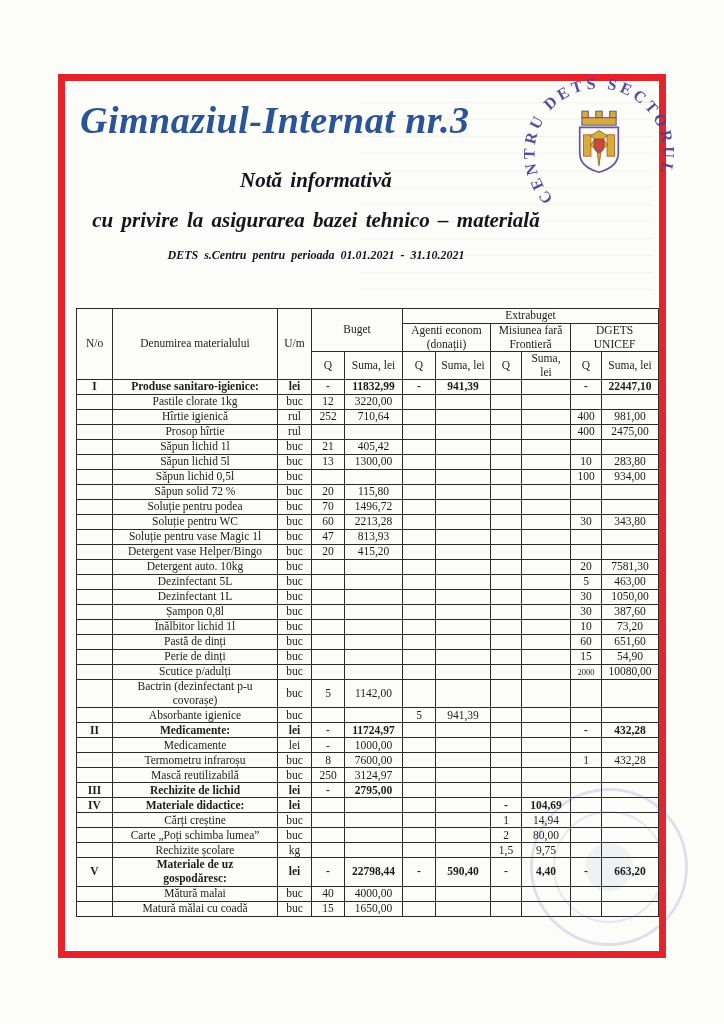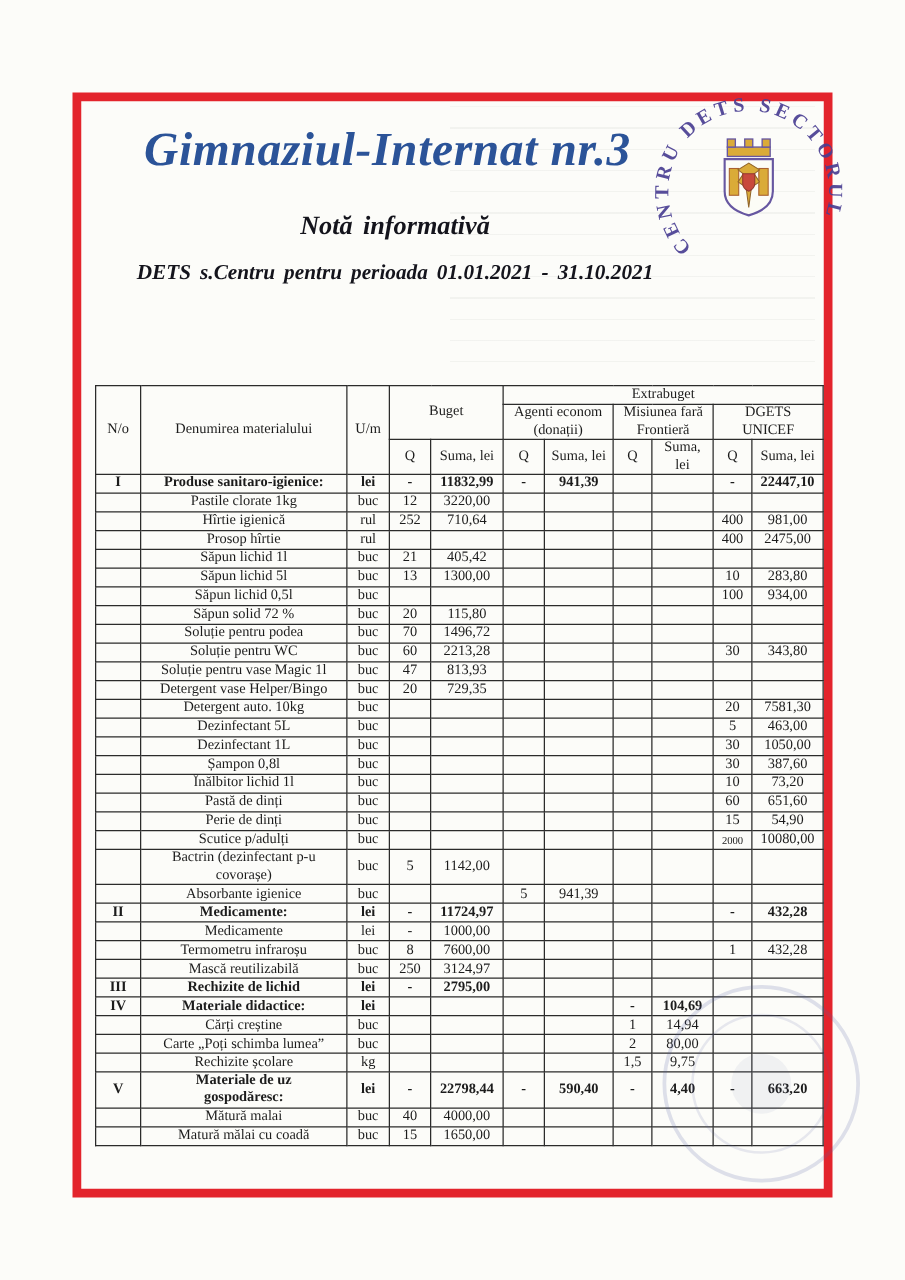--- a/index.html
+++ b/index.html
@@ -25,36 +25,36 @@
     background:repeating-linear-gradient(180deg, rgba(110,120,110,.07) 0 1px, transparent 1px 17px);
     pointer-events:none;
   }
   .frame{
     position:absolute;left:58px;top:74px;width:608px;height:884px;
     border:7px solid var(--frame-red);
   }
   .doc-title{
     position:absolute;left:80px;top:98px;width:460px;
     font-style:italic;font-weight:bold;font-size:38px;
-    color:var(--title-blue);text-align:center;letter-spacing:.5px;
+    color:var(--title-blue);text-align:left;letter-spacing:.5px;
     white-space:nowrap;
   }
   .stamp{
     position:absolute;left:524px;top:78px;width:150px;height:150px;
     opacity:.92;
   }
   .subtitles{
     position:absolute;left:70px;top:168px;width:492px;text-align:center;
     color:#14141c;
   }
   .subtitles .line{
     font-style:italic;font-weight:bold;font-size:21px;margin-bottom:15px;
     word-spacing:3px;
   }
-  .subtitles .line.date{font-size:17px;margin-bottom:0;}
+  .subtitles .line.date{font-size:12px;margin-bottom:0;}
   .tablewrap{position:absolute;left:76px;top:308px;}
   table.main{
     border-collapse:collapse;table-layout:fixed;width:582px;
     font-size:11.5px;color:var(--ink);
   }
   table.main th, table.main td{
     border:1px solid #2b2b2b;padding:0 3px;height:15px;
     line-height:1.18;text-align:center;vertical-align:middle;
     overflow:hidden;font-weight:normal;
   }
@@ -106,20 +106,21 @@
       <path d="M52 46 h36 v24 q0 13 -18 18 q-18 -5 -18 -18 z" fill="#fdfdf6" stroke="#5b4a9a" stroke-width="1.6"></path>
       <rect x="55.5" y="53" width="7" height="20" fill="#d8a528" stroke="#a2541f" stroke-width="0.8"></rect>
       <rect x="77.5" y="53" width="7" height="20" fill="#d8a528" stroke="#a2541f" stroke-width="0.8"></rect>
       <path d="M70 49 l-8 5 l4 3 l-4 6 l6 4 l2 15 l2 -15 l6 -4 l-4 -6 l4 -3 z" fill="#d8a528" stroke="#8a5a1a" stroke-width="0.8"></path>
       <path d="M65.5 57 h9 v7 q0 4 -4.5 6 q-4.5 -2 -4.5 -6 z" fill="#c43a2e" stroke="#8a2a20" stroke-width="0.8"></path>
     </g>
   </svg>
 
   <div class="subtitles">
     <div class="line">Notă  informativă</div>
+    <div class="line">cu privire la asigurarea bazei  tehnico – materială</div>
     <div class="line date">DETS s.Centru  pentru  perioada 01.01.2021 - 31.10.2021</div>
   </div>
 
   <div class="tablewrap">
     <table class="main">
       <colgroup>
         <col style="width:36px">
           <col style="width:165px">
           <col style="width:34px">
         <col style="width:33px">
@@ -297,21 +298,21 @@
             <td></td>
             <td></td>
             <td></td>
             <td></td>
           </tr>
           <tr>
             <td style="font-weight: bold;"></td>
             <td class="name-col">Detergent vase Helper/Bingo</td>
             <td>buc</td>
             <td>20</td>
-            <td>729,35</td>
+            <td>415,20</td>
             <td></td>
             <td></td>
             <td></td>
             <td></td>
             <td></td>
             <td></td>
           </tr>
           <tr>
             <td style="font-weight: bold;"></td>
             <td class="name-col">Detergent auto. 10kg</td>

